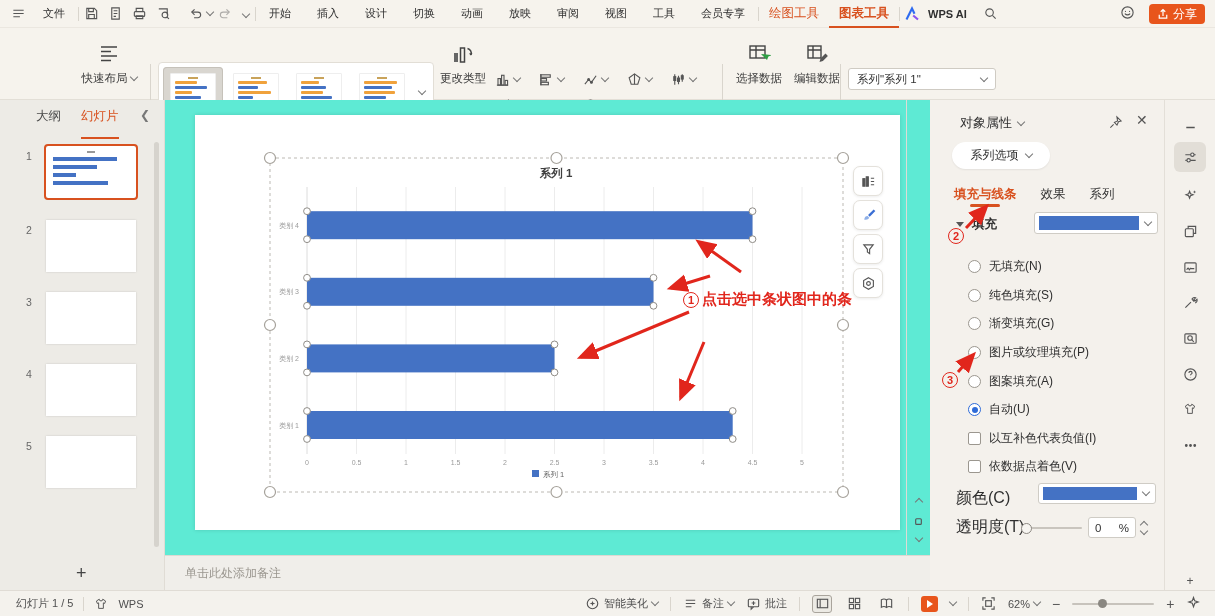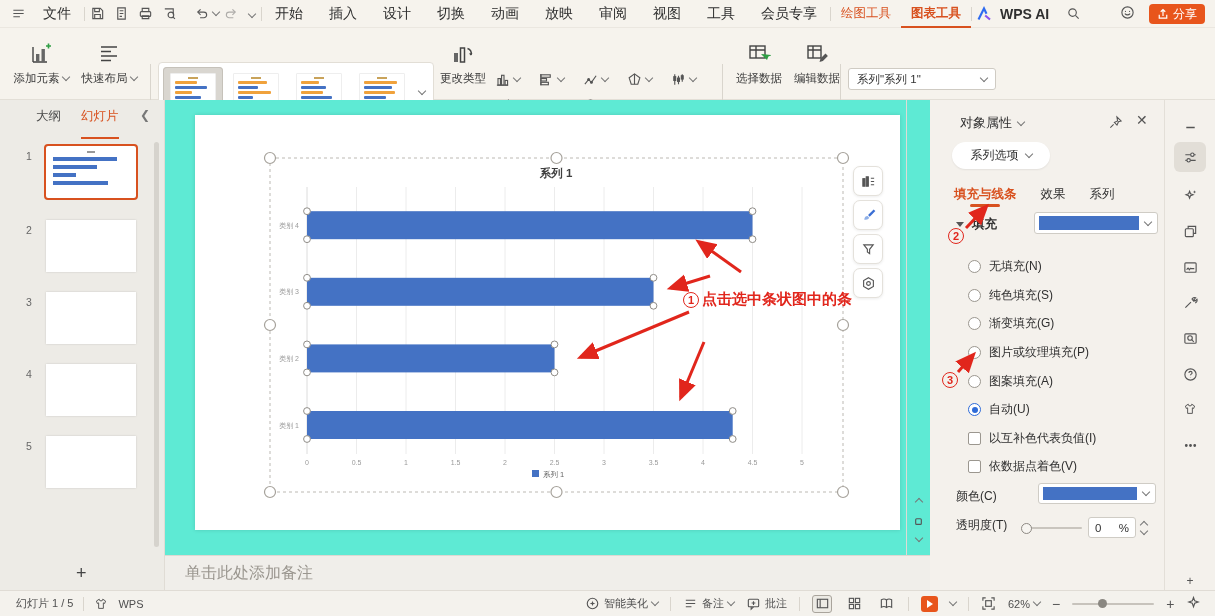--- a/index.html
+++ b/index.html
@@ -4,21 +4,21 @@
 <style>
 *{margin:0;padding:0;box-sizing:border-box}
 body{font-family:"Liberation Sans","DejaVu Sans",sans-serif;background:#ddd}
 #root{position:relative;width:1215px;height:616px;background:#f5f2ec;overflow:hidden;font-size:12px;color:#333}
 .vsep{width:1px;height:14px;background:#d9d5cd}
 .cv{display:inline-block;width:6px;height:6px;border-right:1.3px solid #777;border-bottom:1.3px solid #777;transform:rotate(45deg);margin-top:-3px}
 .cvu{display:inline-block;width:6px;height:6px;border-right:1.3px solid #777;border-bottom:1.3px solid #777;transform:rotate(-135deg);margin-top:3px}
 .ic svg{display:block}
 
 .menubar{position:absolute;left:0;top:0;width:1215px;height:28px;background:#f6f3ed;border-bottom:1px solid #ebe7e0;display:flex;align-items:center}
-.mi{padding:0 13px;font-size:14px;color:#2f2f2f;white-space:nowrap}
+.mi{padding:0 13px;font-size:11px;color:#2f2f2f;white-space:nowrap}
 .mtab{padding:0 10px;font-size:12.5px;color:#d8511f;white-space:nowrap;height:28px;line-height:26px}
 .mtab.active{border-bottom:2px solid #d8511f;font-weight:bold}
 .icbtn{width:24px;height:22px;display:flex;align-items:center;justify-content:center}
 .share-btn{position:absolute;right:10px;top:4px;width:56px;height:20px;background:#e8551c;border-radius:4px;color:#fff;display:flex;align-items:center;justify-content:center;gap:4px;font-size:12px}
 .support{position:absolute;right:80px;top:5px}
 
 .ribbon{position:absolute;top:28px;left:0;width:1215px;height:72px;background:#f6f3ed;border-bottom:1px solid #e3dfd7}
 .rbig{position:absolute;top:6px;width:58px;height:60px;display:flex;flex-direction:column;align-items:center;justify-content:center;gap:5px;font-size:11.5px;color:#3a3a3a;text-align:center}
 .rlab{display:flex;align-items:center;gap:3px;white-space:nowrap}
 .gallery{position:absolute;left:158px;top:34px;width:276px;height:60px;background:#fff;border:1px solid #e2ded6;border-radius:4px;display:flex;align-items:center;padding:3px 4px;gap:3px}
@@ -49,40 +49,40 @@
 .canvas{position:absolute;left:165px;top:100px;width:765px;height:455px;background:#5eead4}
 .slide-main{position:absolute;left:30px;top:15px;width:705px;height:415px;background:#fff;box-shadow:0 0 4px rgba(0,0,0,.14)}
 .annot-svg{position:absolute;left:0;top:0;width:765px;height:455px;pointer-events:none}
 .ral{stroke:#e1261c;stroke-width:3;fill:none}
 .annot-text{position:absolute;left:518px;top:190px;color:#e1261c;font-size:15px;font-weight:bold;display:flex;align-items:center;gap:3px;white-space:nowrap}
 .numcircle{display:inline-flex;width:16px;height:16px;border:1.5px solid #e1261c;border-radius:50%;align-items:center;justify-content:center;font-size:11px;color:#e1261c;font-weight:bold;background:transparent}
 .float-tb{position:absolute;left:688px;top:66px;display:flex;flex-direction:column;gap:4px}
 .ftb{width:30px;height:30px;background:#fff;border:1px solid #e4e1db;border-radius:7px;box-shadow:0 1px 3px rgba(0,0,0,.08);display:flex;align-items:center;justify-content:center}
 .gutter{position:absolute;right:0;top:0;width:24px;height:455px;border-left:1px solid #dedbd5;display:flex;flex-direction:column;justify-content:flex-end;align-items:center;gap:9px;padding-bottom:14px}
 
-.notesbar{position:absolute;left:165px;top:555px;width:765px;height:35px;background:#f0eeea;border-top:1px solid #ddd9d2;display:flex;align-items:center;padding-left:20px;color:#9a968f;font-size:16px}
+.notesbar{position:absolute;left:165px;top:555px;width:765px;height:35px;background:#f0eeea;border-top:1px solid #ddd9d2;display:flex;align-items:center;padding-left:20px;color:#9a968f;font-size:12px}
 
 .rightpanel{position:absolute;left:930px;top:100px;width:235px;height:490px;background:#f4f1ec;border-right:1px solid #e3dfd8}
 .rp-title{position:absolute;left:30px;top:14px;font-size:13px;color:#2f2f2f;display:flex;align-items:center;gap:6px}
 .rp-pin{position:absolute;left:178px;top:15px}
 .rp-close{position:absolute;left:206px;top:12px;font-size:14px;color:#555}
 .pill{position:absolute;left:22px;top:42px;width:98px;height:27px;background:#fff;border-radius:14px;display:flex;align-items:center;justify-content:center;gap:7px;font-size:12px;color:#2f2f2f;box-shadow:0 1px 2px rgba(0,0,0,.07)}
 .rp-tabs{position:absolute;left:24px;top:86px;display:flex;gap:24px;font-size:12.5px;color:#333}
 .rp-tab.active{color:#d8511f;font-weight:bold}
 .rp-underline{position:absolute;left:40px;top:104px;width:30px;height:3px;background:#d8511f;border-radius:2px}
 .fillhead{position:absolute;left:26px;top:116px;display:flex;align-items:center;gap:8px;font-size:12.5px;font-weight:bold;color:#2f2f2f}
 .tri{width:0;height:0;border-left:4px solid transparent;border-right:4px solid transparent;border-top:5px solid #555}
 .swatch{position:absolute;background:#fff;border:1px solid #cfccc5;border-radius:3px;display:flex;align-items:center;padding:3px 6px 3px 4px;gap:6px}
 .swatch .fillc{flex:1;height:100%;background:#4472c4}
 .optrow{position:absolute;left:38px;display:flex;align-items:center;gap:8px;font-size:12px;color:#2f2f2f}
 .radio{width:13px;height:13px;border:1px solid #9b978f;border-radius:50%;background:#fff;flex:none}
 .radio.sel{border-color:#2e6bd8;position:relative}
 .radio.sel::after{content:"";position:absolute;inset:2.5px;background:#2e6bd8;border-radius:50%}
 .chkbox{width:13px;height:13px;border:1px solid #9b978f;border-radius:2px;background:#fff;flex:none}
-.rp-lab{position:absolute;font-size:12px;color:#2f2f2f}
+.rp-lab{position:absolute;font-size:16px;color:#2f2f2f}
 .ttrack{position:absolute;left:94px;top:427px;width:58px;height:2px;background:#c9c5be;border-radius:1px}
 .tknob{position:absolute;left:-3px;top:-4.5px;width:11px;height:11px;border:1px solid #8d8983;border-radius:50%;background:#f7f5f1}
 .tbox{position:absolute;left:158px;top:417px;width:48px;height:21px;background:#fff;border:1px solid #cfccc5;border-radius:3px;display:flex;align-items:center;justify-content:space-between;padding:0 6px;font-size:11.5px;color:#333}
 .spin{position:absolute;left:211px;top:419px;display:flex;flex-direction:column;gap:3px}
 .rp-num{position:absolute}
 
 .rightstrip{position:absolute;left:1165px;top:100px;width:50px;height:490px;background:#f4f1ec}
 .strip-it{position:absolute;left:9px;width:32px;height:30px;display:flex;align-items:center;justify-content:center;border-radius:6px;color:#555}
 .strip-it.active{background:#e2ded7}
 
@@ -193,34 +193,20 @@
       <span class="ic">
           <svg width="12" height="12" viewBox="0 0 16 16" fill="none" stroke="#fff" stroke-width="1.6">
             <path d="M3 9v4.5h10V9M8 10.5V2.5M5 5l3-2.8L11 5"></path>
           </svg>
         </span>
       <span>分享</span>
     </div>
   </div>
 
   <div class="ribbon">
-    <div class="rbig" style="left:12px">
-      <span class="ic">
-          <svg width="24" height="24" viewBox="0 0 24 24" fill="none" stroke="#444" stroke-width="1.4">
-            <path d="M4 20V5M4 20h14"></path>
-            <rect x="7" y="12" width="3.4" height="8" fill="#666" stroke="none"></rect>
-            <rect x="12.5" y="7" width="3.4" height="13" fill="#666" stroke="none"></rect>
-            <path d="M17 4h5M19.5 1.5v5" stroke="#2f9e44" stroke-width="1.6"></path>
-          </svg>
-        </span>
-      <span class="rlab">
-          <span>添加元素</span>
-          <span class="cv"></span>
-        </span>
-    </div>
     <div class="rbig" style="left:80px">
       <span class="ic">
           <svg width="24" height="24" viewBox="0 0 24 24" fill="none" stroke="#444" stroke-width="1.5">
             <path d="M4 5h16M4 9.5h10M4 14h16M4 18.5h10"></path>
           </svg>
         </span>
       <span class="rlab">
           <span>快速布局</span>
           <span class="cv"></span>
         </span>

